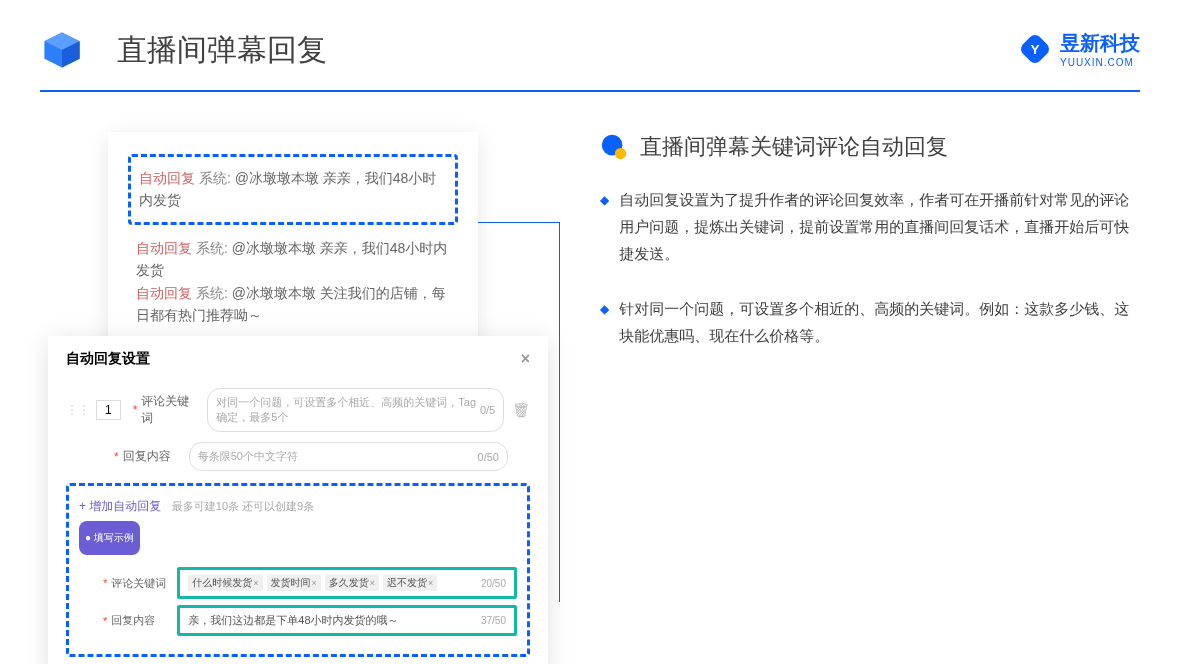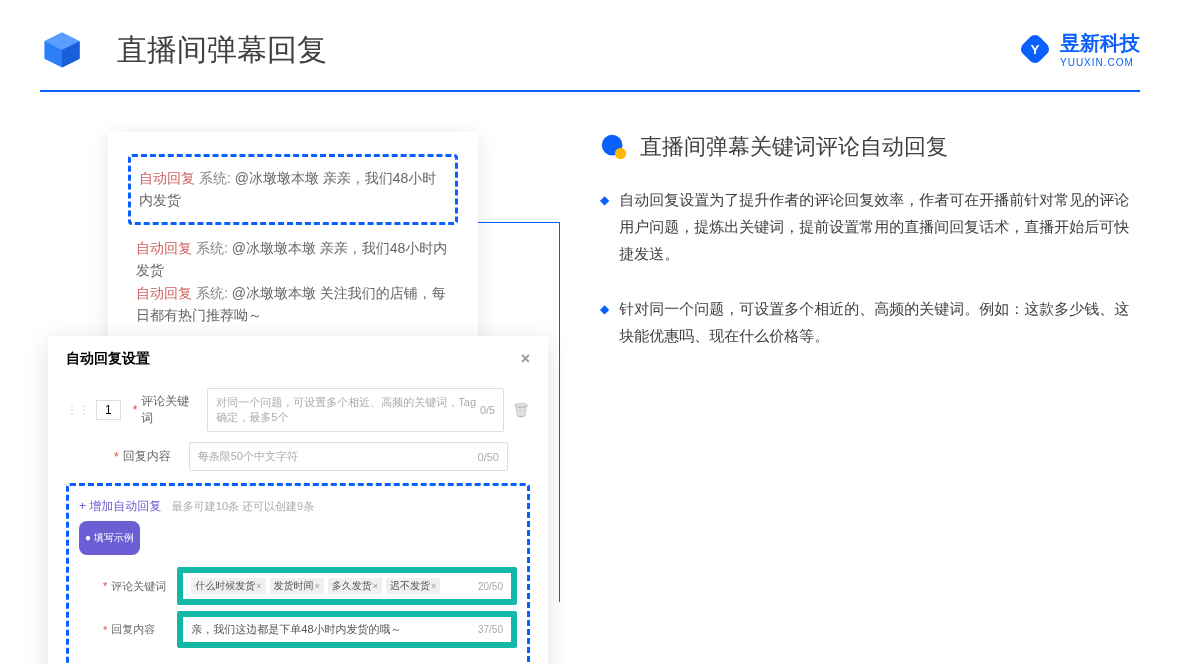--- a/index.html
+++ b/index.html
@@ -26,28 +26,28 @@
 .reply-text{color:#666;}
 .reply-block{font-size:13px;line-height:1.8;padding:0 8px;color:#666;}
 .card2{background:#fff;width:500px;margin-left:8px;margin-top:-12px;padding:14px 18px 20px 18px;box-shadow:0 4px 24px rgba(0,0,0,0.12);position:relative;z-index:3;}
 .card2-header{display:flex;justify-content:space-between;align-items:center;padding-bottom:10px;font-size:14px;font-weight:700;}
 .close-x{color:#999;font-size:16px;}
 .form-row{display:flex;align-items:center;margin:10px 0;font-size:12px;}
 .drag-handle{color:#ccc;margin-right:6px;}
 .num-box{border:1px solid #ddd;padding:2px 8px;margin-right:12px;font-size:12px;}
 .req-dot{color:#e74c3c;margin-right:4px;}
 .label{color:#666;margin-right:10px;width:56px;}
-.input-box{border:1px solid #ddd;border-radius:2px;padding:6px 8px;flex:1;font-size:11px;color:#aaa;display:flex;justify-content:space-between;align-items:center;}
+.input-box{border:1px solid #ddd;border-radius:13px;padding:6px 8px;flex:1;font-size:11px;color:#aaa;display:flex;justify-content:space-between;align-items:center;}
 .trash-icon{color:#bbb;margin-left:8px;font-size:14px;}
 .example-box{border:3px dashed #0a5fff;border-radius:4px;padding:10px 10px 12px 10px;margin-top:12px;}
 .add-link{color:#6b5dd3;font-size:12px;}
 .hint{color:#aaa;font-size:11px;margin-left:6px;}
 .badge{background:#6b5dd3;color:#fff;font-size:10px;padding:10px 6px;border-radius:8px;display:inline-block;margin:6px 0;}
 .example-row{display:flex;align-items:center;font-size:11px;margin:6px 0;}
-.tag-box{border:6px solid #14b8a6;border-radius:2px;padding:5px 8px;flex:1;display:flex;align-items:center;gap:4px;}
+.tag-box{border:3px solid #14b8a6;border-radius:2px;padding:5px 8px;flex:1;display:flex;align-items:center;gap:4px;}
 .tag{background:#f0f0f0;padding:1px 4px;font-size:10px;color:#555;}
 .tag-x{color:#999;font-size:9px;margin-left:1px;}
 .count{color:#aaa;font-size:10px;margin-left:auto;}
 .connector{position:absolute;border:1.5px solid #0a5fff;border-left:none;border-bottom:none;z-index:1;}
 .section-head{display:flex;align-items:center;margin-bottom:24px;}
 .section-icon{width:28px;height:28px;margin-right:12px;position:relative;}
 .section-title{font-size:22px;color:#404040;font-weight:500;text-align:center;}
 .bullet-item{display:flex;margin-bottom:28px;font-size:15px;line-height:1.8;color:#404040;}
 .diamond{color:#0a5fff;margin-right:10px;margin-top:4px;font-size:12px;}
 </style>

